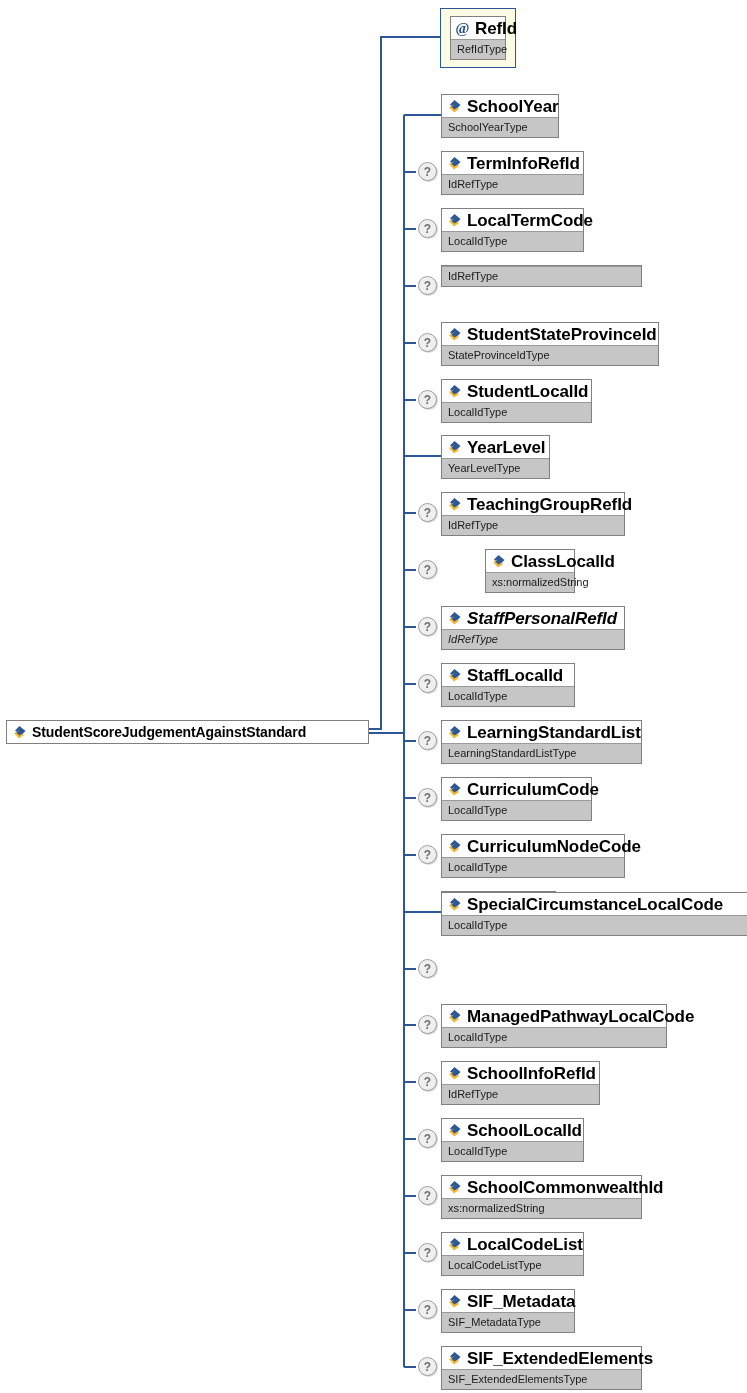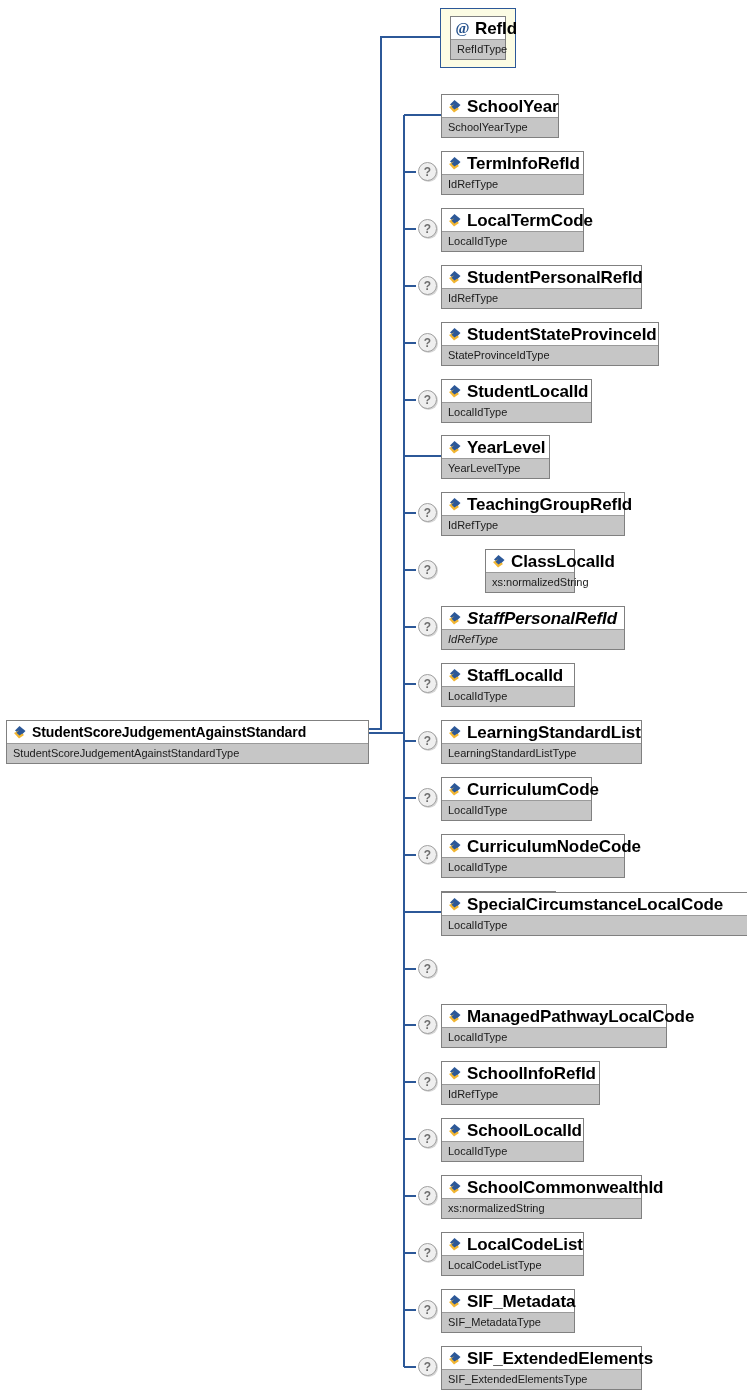--- a/index.html
+++ b/index.html
@@ -165,21 +165,20 @@
       <div class="nname">
         <span class="eicon">
           <svg viewBox="0 0 15 15" width="15" height="15">
             <polygon points="7.5,1 13.5,6 9,10.5 3,5.5" fill="#2c5898"></polygon>
             <polygon points="2,8 7,5.5 12,10 7,13.5" fill="#f2b632"></polygon>
             <polygon points="7.5,5 11,8 7.5,10.5 4.5,7.8" fill="#2c5898"></polygon>
           </svg>
         </span>
         <span class="label">StudentScoreJudgementAgainstStandard</span>
       </div>
-      <div class="ntype">StudentScoreJudgementAgainstStandardType</div>
     </div>
   </div>
 
   <div class="attr-frame" style="left:440px; top:8px; width:76px;">
     <div class="nbox">
       <div class="nname">
         <span class="aicon">@</span>
         <span class="label">RefId</span>
       </div>
       <div class="ntype">RefIdType</div>
@@ -223,28 +222,20 @@
                 <polygon points="7.5,5 11,8 7.5,10.5 4.5,7.8" fill="#2c5898"></polygon>
               </svg></span>
             <span class="label">LocalTermCode</span>
           </div>
           <div class="ntype">LocalIdType</div>
         </div>
       </div>
       <div class="qbadge" style="left: 418px; top: 219px;">?</div>
       <div class="node" style="left: 441px; top: 265px; width: 201px;">
         <div class="nbox">
-          <div class="nname">
-            <span class="eicon"><svg viewBox="0 0 15 15" width="15" height="15">
-                <polygon points="7.5,1 13.5,6 9,10.5 3,5.5" fill="#2c5898"></polygon>
-                <polygon points="2,8 7,5.5 12,10 7,13.5" fill="#f2b632"></polygon>
-                <polygon points="7.5,5 11,8 7.5,10.5 4.5,7.8" fill="#2c5898"></polygon>
-              </svg></span>
-            <span class="label">StudentPersonalRefId</span>
-          </div>
           <div class="ntype">IdRefType</div>
         </div>
       </div>
       <div class="qbadge" style="left: 418px; top: 276px;">?</div>
       <div class="node" style="left: 441px; top: 322px; width: 218px;">
         <div class="nbox">
           <div class="nname">
             <span class="eicon"><svg viewBox="0 0 15 15" width="15" height="15">
                 <polygon points="7.5,1 13.5,6 9,10.5 3,5.5" fill="#2c5898"></polygon>
                 <polygon points="2,8 7,5.5 12,10 7,13.5" fill="#f2b632"></polygon>

